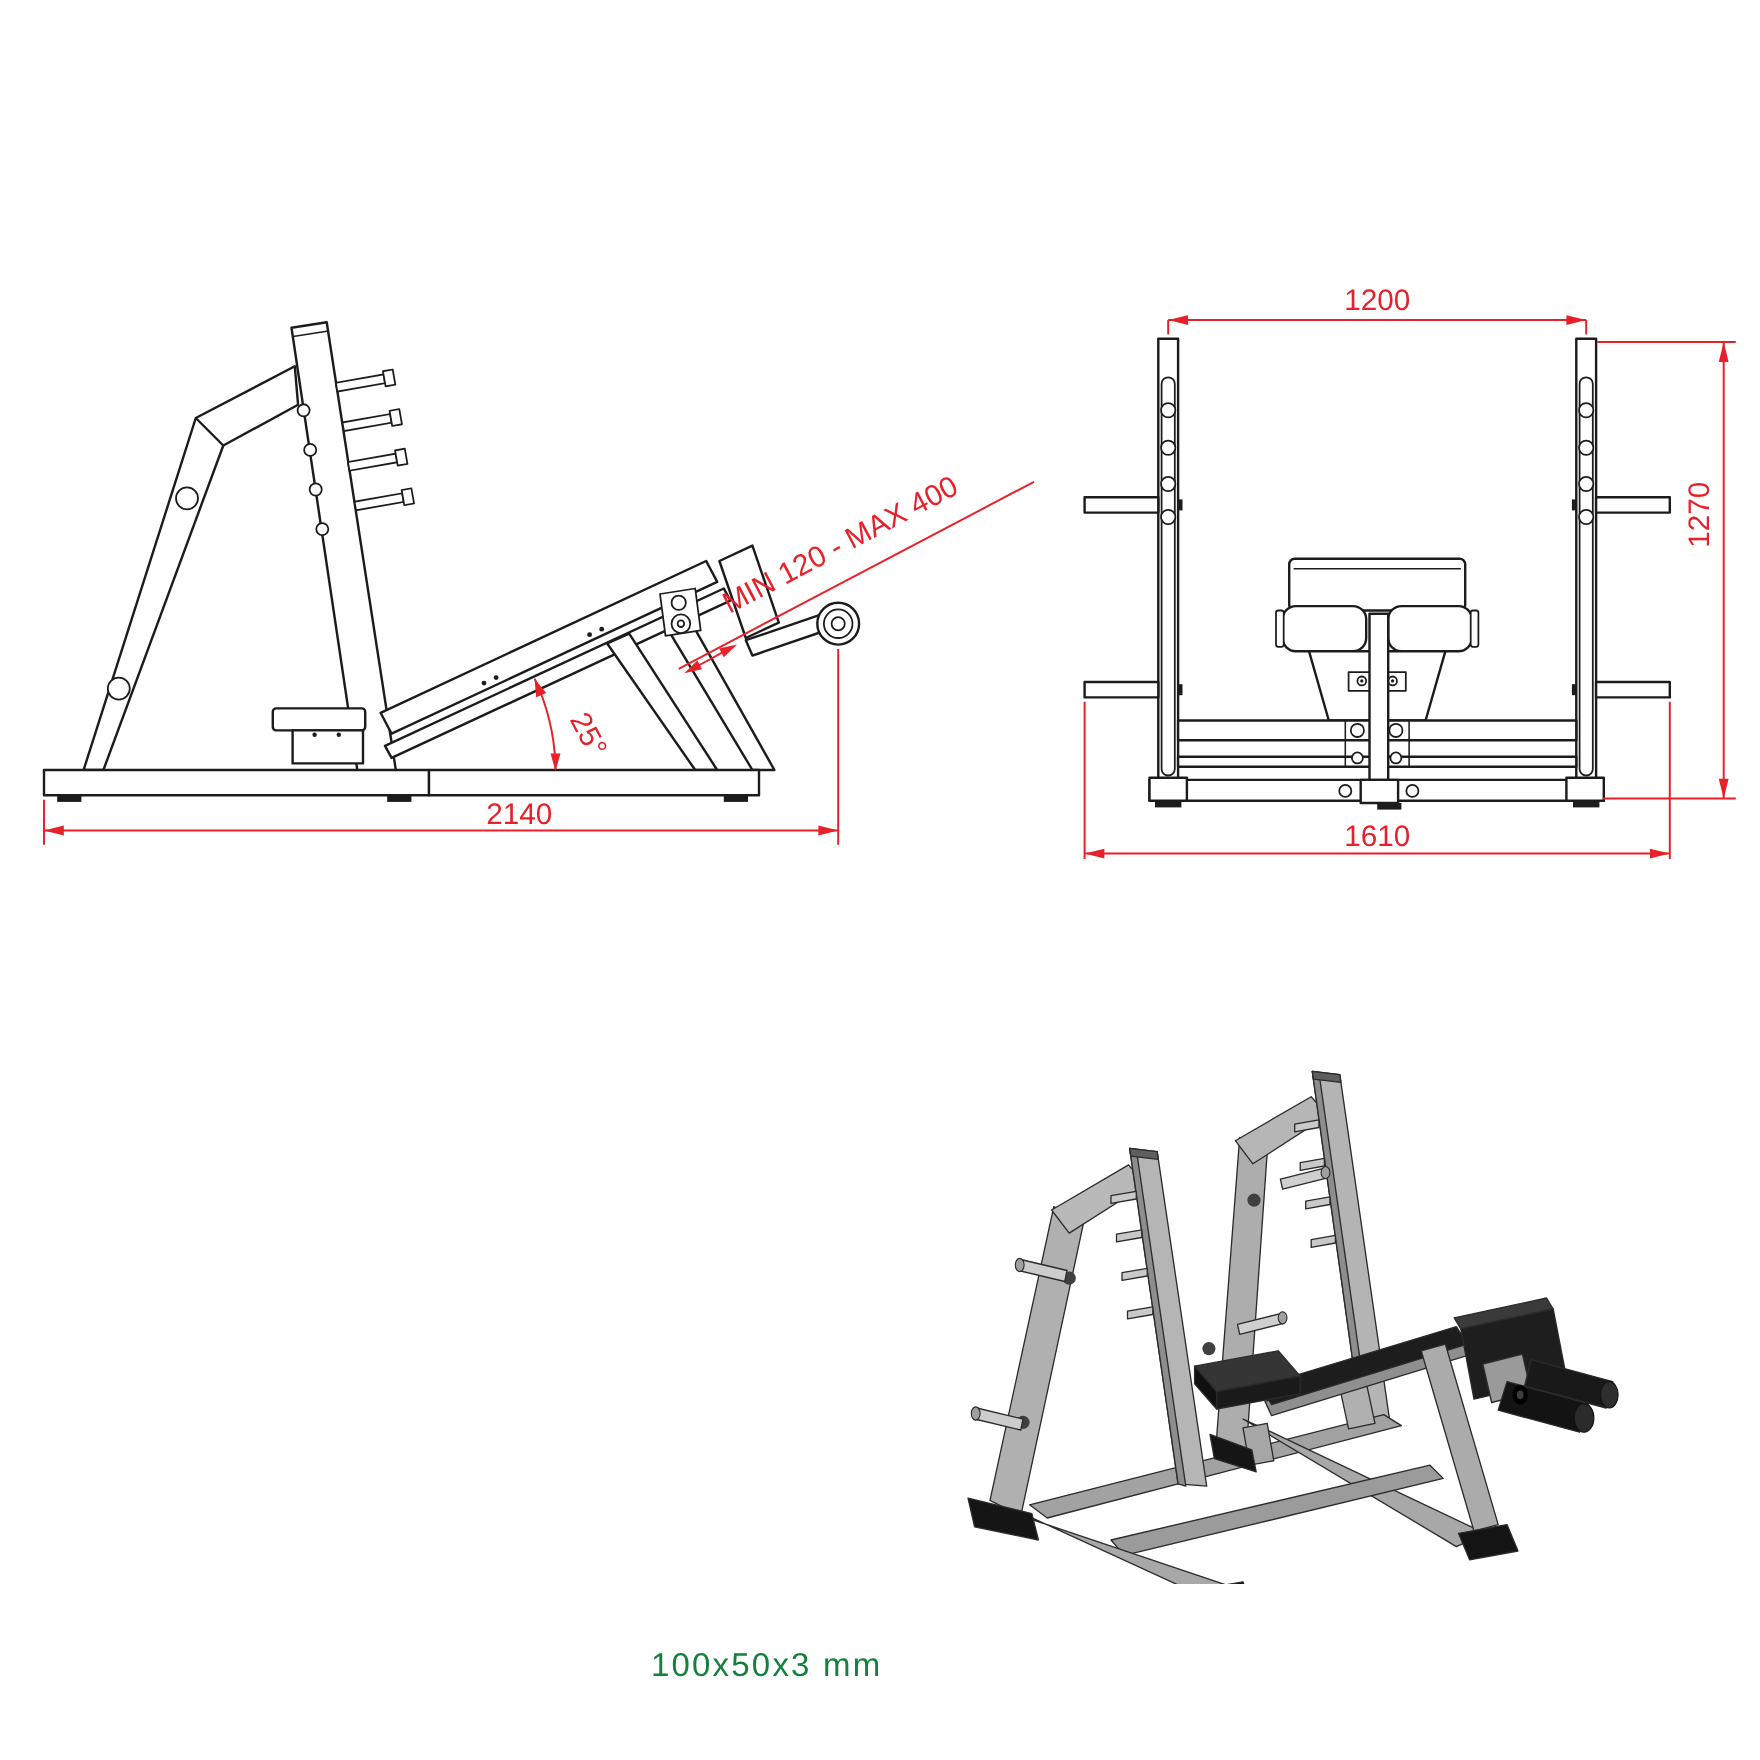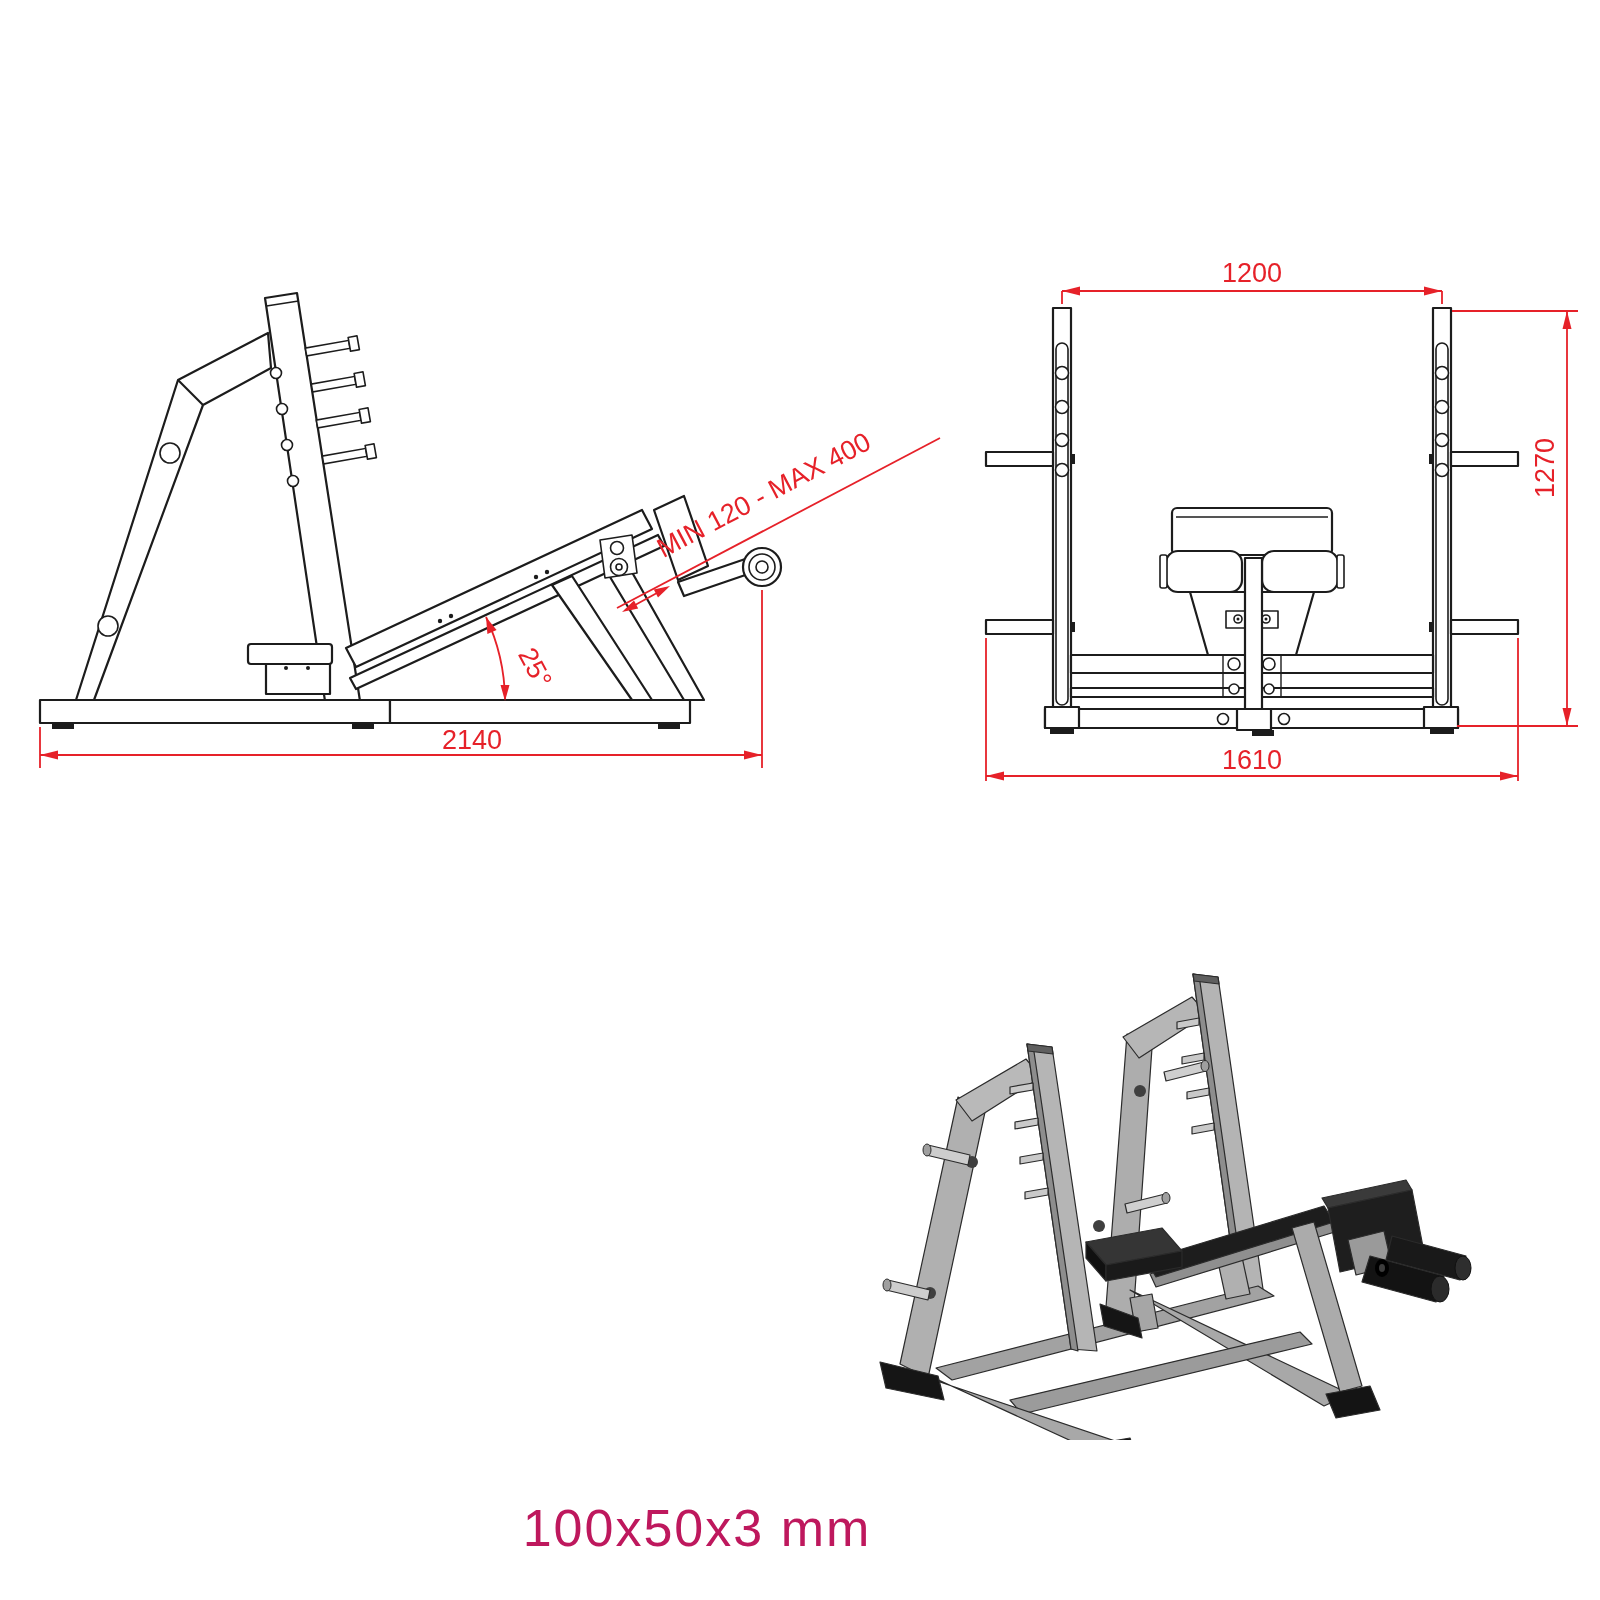--- a/index.html
+++ b/index.html
@@ -12,21 +12,21 @@
   .ln{stroke:#1c1c1c;stroke-width:2.2;fill:none;}
   .lnt{stroke:#1c1c1c;stroke-width:1.4;fill:none;}
   .bk{fill:#1c1c1c;stroke:none;}
   
   .rl{stroke:#e62129;stroke-width:1.8;fill:none;}
   .ra{fill:#e62129;stroke:none;}
   .rt{fill:#e62129;font-size:27px;font-family:"Liberation Sans",sans-serif;}
   
   .iso-s{stroke:#2b2b2b;stroke-width:1.2;stroke-linejoin:round;}
   .footer-note{position:absolute;left:0;top:1498px;width:1394px;text-align:center;
-               font-size:52px;letter-spacing:2px;color:#be185d;}
+               font-size:30px;letter-spacing:2px;color:#15803d;}
 </style>
 </head>
 <body>
 
 <div class="canvas">
 
   <svg class="view" style="left:20px;top:240px;" width="960" height="560" viewBox="0 0 960 560">
 
     <g>
       <polygon class="wh" points="245,58 277,53 340,461 305,461"></polygon>

